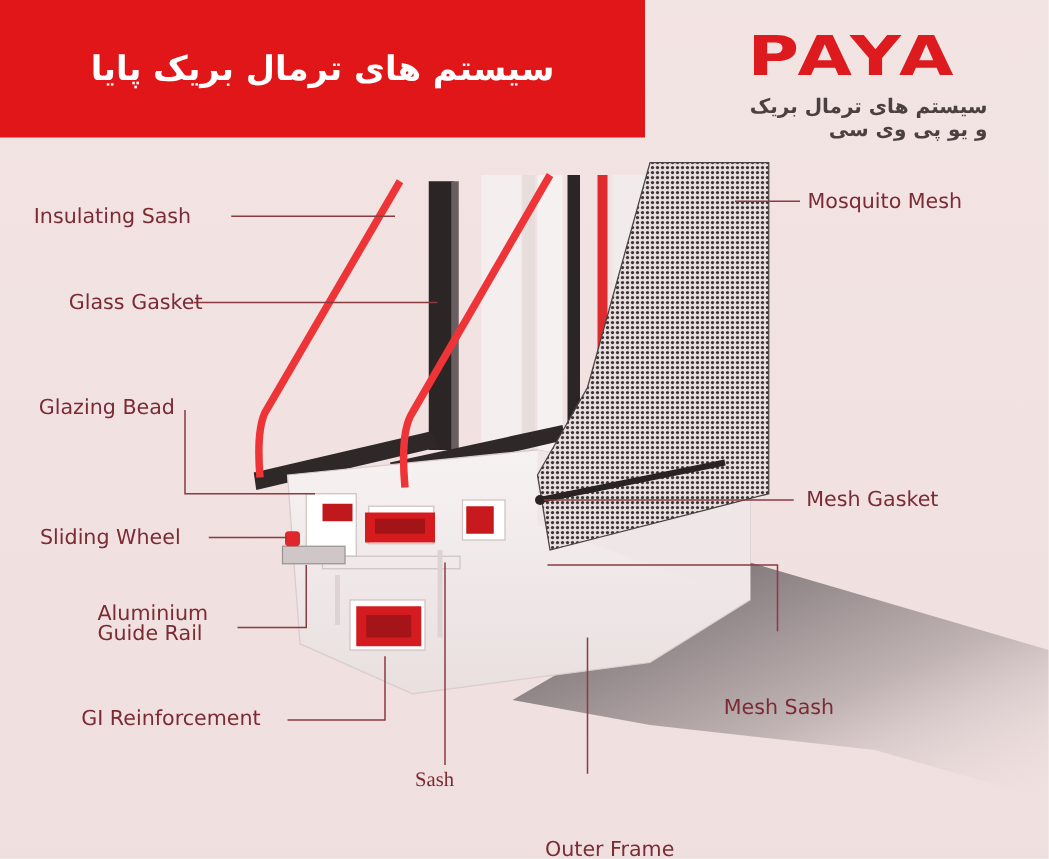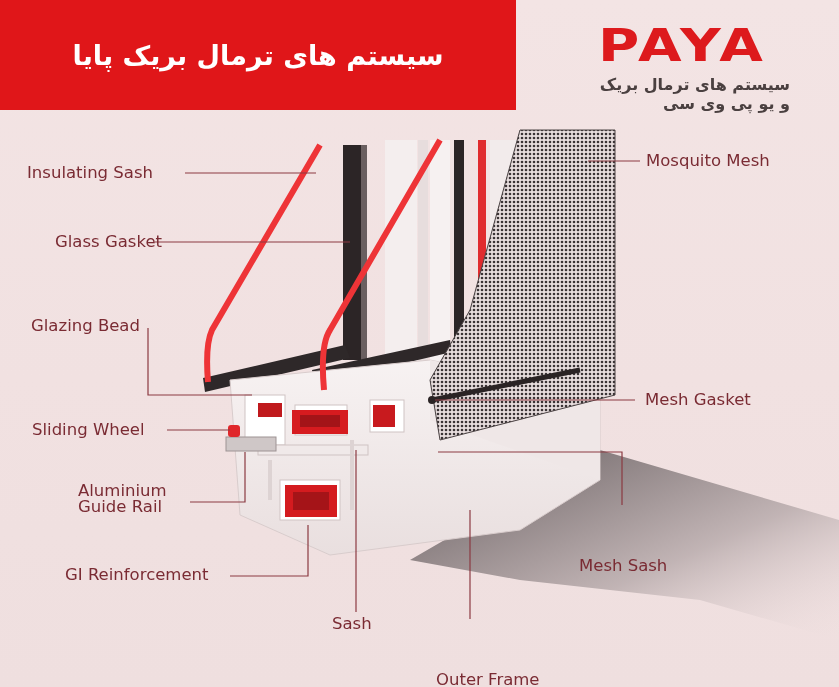--- a/index.html
+++ b/index.html
@@ -116,17 +116,17 @@
   </g>
 </svg>
 
 <div class="label" style="left:27px; top:163px;">Insulating Sash</div>
 <div class="label" style="left:27px; top:232px;margin-left:28px;">Glass Gasket</div>
 <div class="label" style="left:31px; top:316px;">Glazing Bead</div>
 <div class="label" style="left:32px; top:420px;">Sliding Wheel</div>
 <div class="label" style="left:78px; top:481px;text-align:right;">Aluminium</div>
 <div class="label" style="left:78px; top:497px;text-align:center;">Guide Rail</div>
 <div class="label" style="left:65px; top:565px;">GI Reinforcement</div>
-<div class="label" style="left:332px; top:614px;">Sash</div>
+<div class="label" style="left:332px; top:614px;font-family:Liberation Serif, serif;">Sash</div>
 <div class="label" style="left:436px; top:622px;margin-top:48px;">Outer Frame</div>
 <div class="label" style="left:646px; top:151px;">Mosquito Mesh</div>
 <div class="label" style="left:645px; top:390px;">Mesh Gasket</div>
 <div class="label" style="left:579px; top:516px;margin-top:40px;">Mesh Sash</div>
 
 </body></html>

